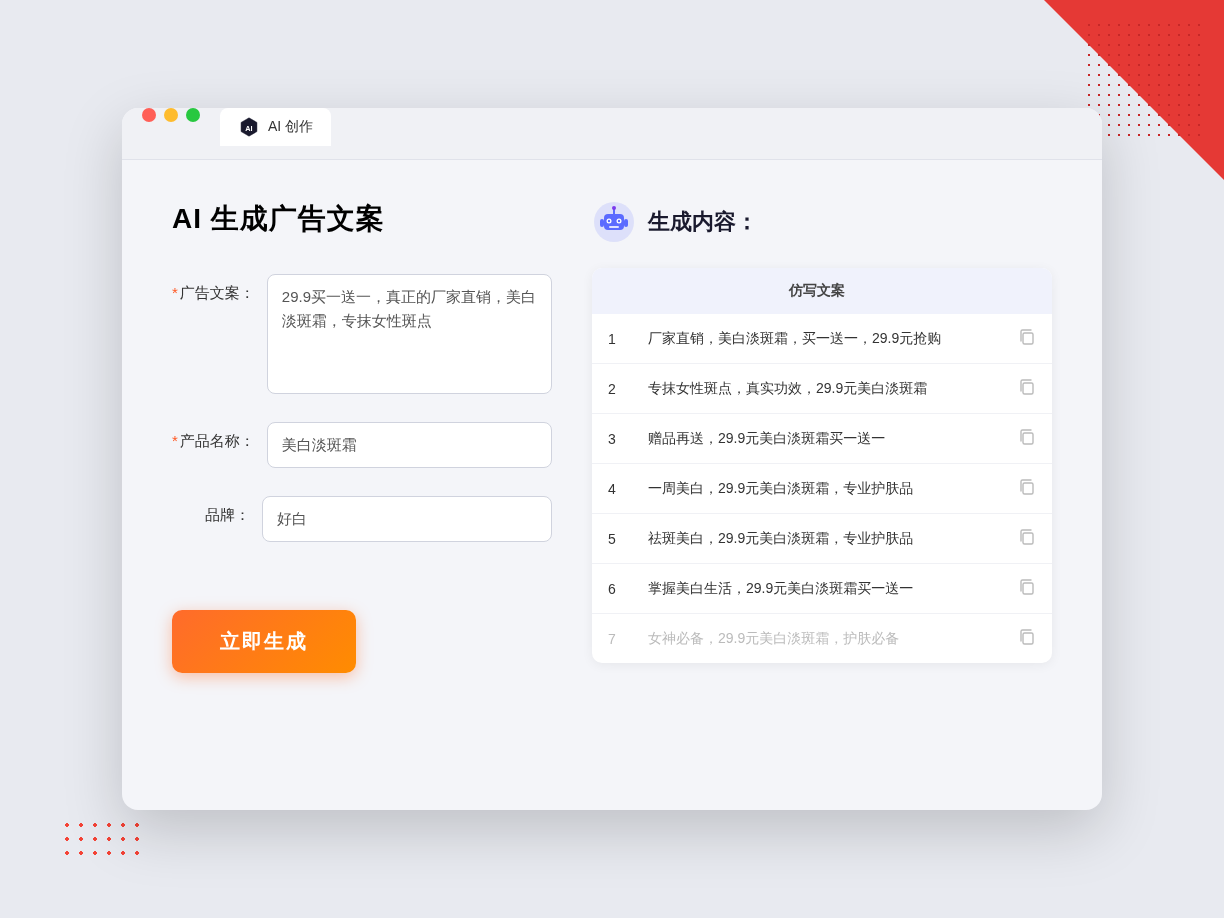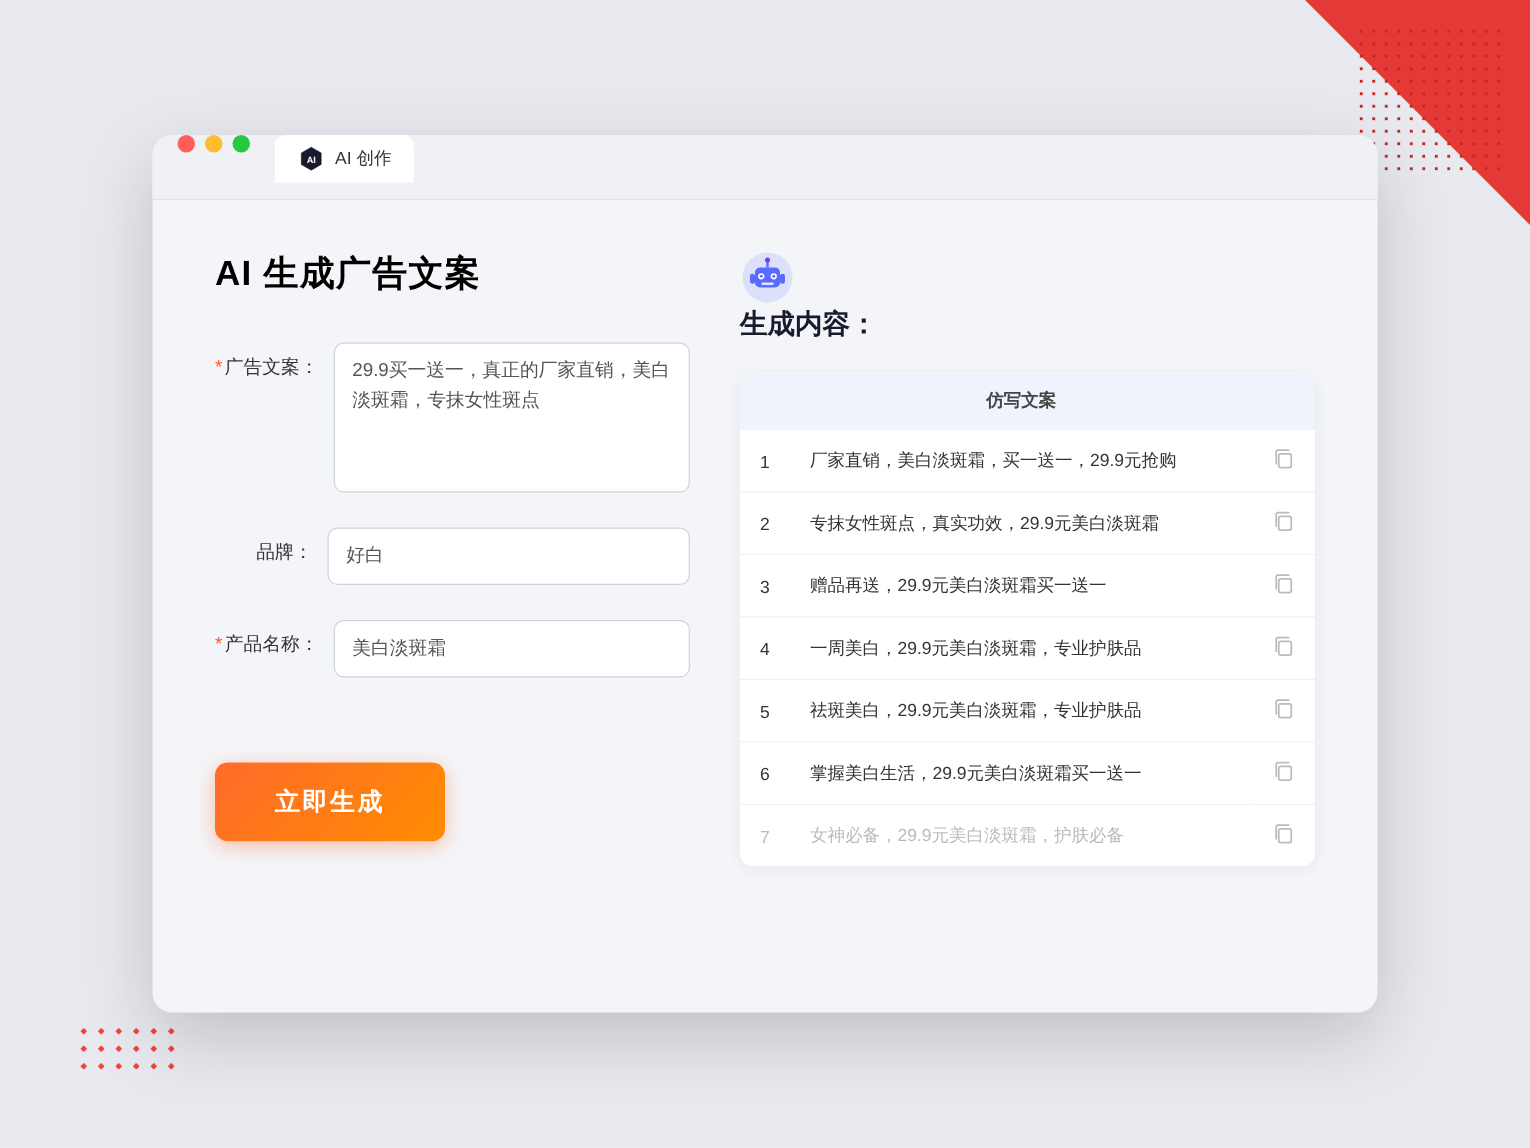--- a/index.html
+++ b/index.html
@@ -169,22 +169,23 @@
       box-shadow: 0 4px 16px rgba(255, 107, 43, 0.4);
     }
 
     
     .right-panel {
       flex: 1;
     }
 
     .result-header {
       display: flex;
+      align-items: center;
+      gap: 12px;
       margin-bottom: 24px;
-      flex-direction: column;
     }
     .result-title {
       font-size: 22px;
       font-weight: 600;
       color: #1a1a2e;
     }
 
     
     .robot-icon {
       width: 44px;
@@ -272,30 +273,30 @@
       
       <div class="form-row">
         <label class="form-label">
           <span class="required-star">*</span><span>广告文案：</span>
         </label>
         <textarea class="form-input" style="">29.9买一送一，真正的厂家直销，美白淡斑霜，专抹女性斑点</textarea>
       </div>
 
       
       <div class="form-row">
-        <label class="form-label">品牌：</label>
-        <input type="text" class="form-input" value="好白" style="">
-      </div>
-
-      
-      <div class="form-row">
         <label class="form-label">
           <span class="required-star">*</span><span>产品名称：</span>
         </label>
         <input type="text" class="form-input" value="美白淡斑霜" style="">
+      </div>
+
+      
+      <div class="form-row">
+        <label class="form-label">品牌：</label>
+        <input type="text" class="form-input" value="好白" style="">
       </div>
 
       
       <button class="generate-btn">立即生成</button>
     </div>
 
     <div class="right-panel">
       <div class="result-header">
 
         <svg class="robot-icon" viewBox="0 0 44 44" fill="none">

